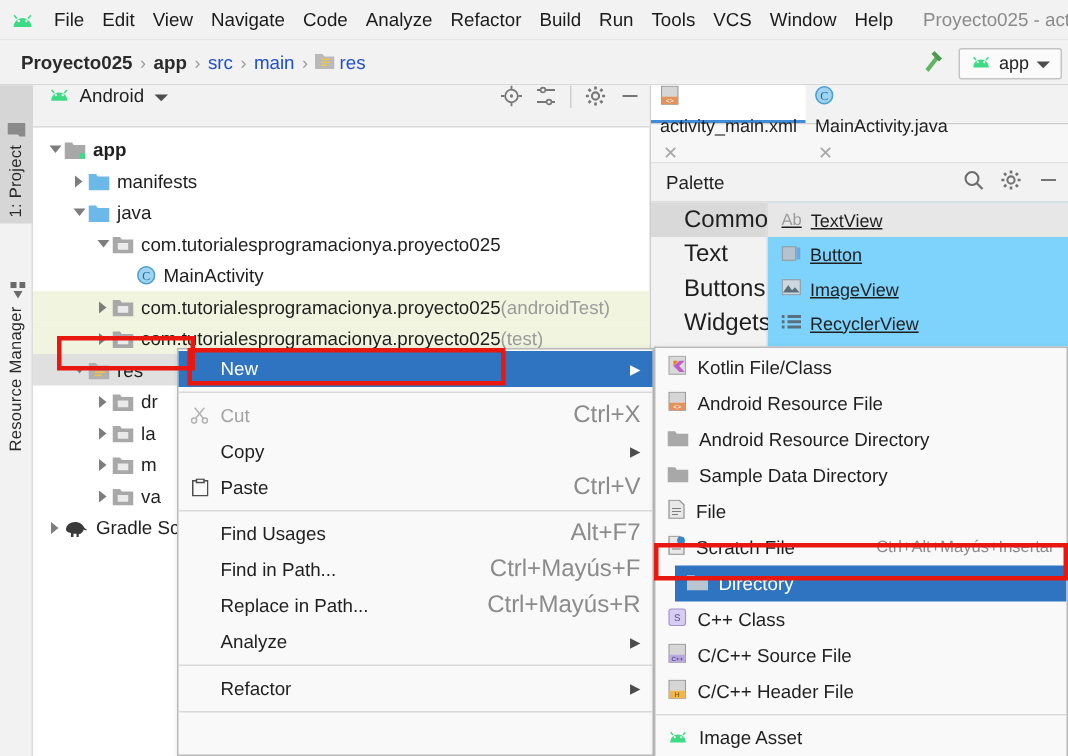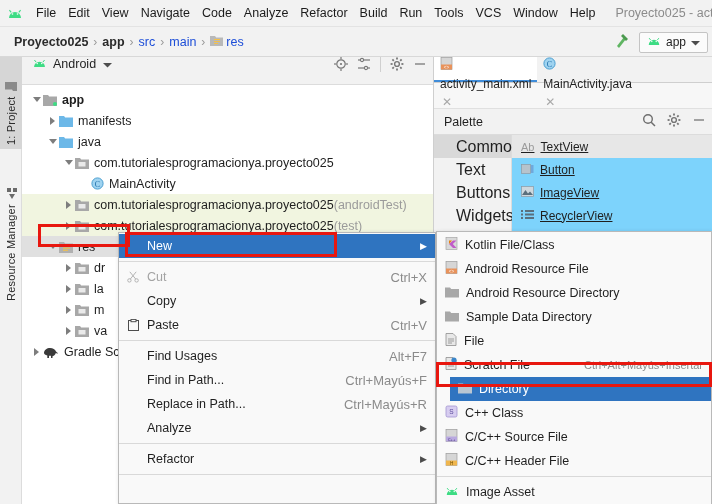--- a/index.html
+++ b/index.html
@@ -134,21 +134,21 @@
     padding: 1px 0; z-index: 40;
   }
   .cmi {
     height: 24px; display: flex; align-items: center; position: relative;
     padding-left: 28px; padding-right: 8px; font-size: 12.5px; color: #1f1f1f;
     white-space: nowrap;
   }
   .cmi.hl { background: #2f74c0; color: #ffffff; }
   .cmi.disabled { color: #a3a3a3; }
   .cmi .cicon { position: absolute; left: 7px; top: 50%; transform: translateY(-50%); width:14px; display:flex; align-items:center; justify-content:center;}
-  .cmi .accel { margin-left: auto; color: #8b8b8b; font-size: 13px; padding-left: 18px; }
+  .cmi .accel { margin-left: auto; color: #8b8b8b; font-size: 16px; padding-left: 18px; }
   .cmi .subarrow { margin-left: auto; color: #4c4c4c; font-size: 9px; padding-left: 18px; }
   .cmi.hl .subarrow { color: #ffffff; }
   .cmsep { height: 1px; background: #d9d9d9; margin: 3px 0; }
 
   
   .submenu {
     position: absolute; left: 436px; top: 231px; width: 276px;
     background: #f9f9f9; border: 1px solid #b9b9b9;
     box-shadow: 2px 2px 5px rgba(0,0,0,.22);
     padding: 1px 0; z-index: 45; overflow: hidden;

